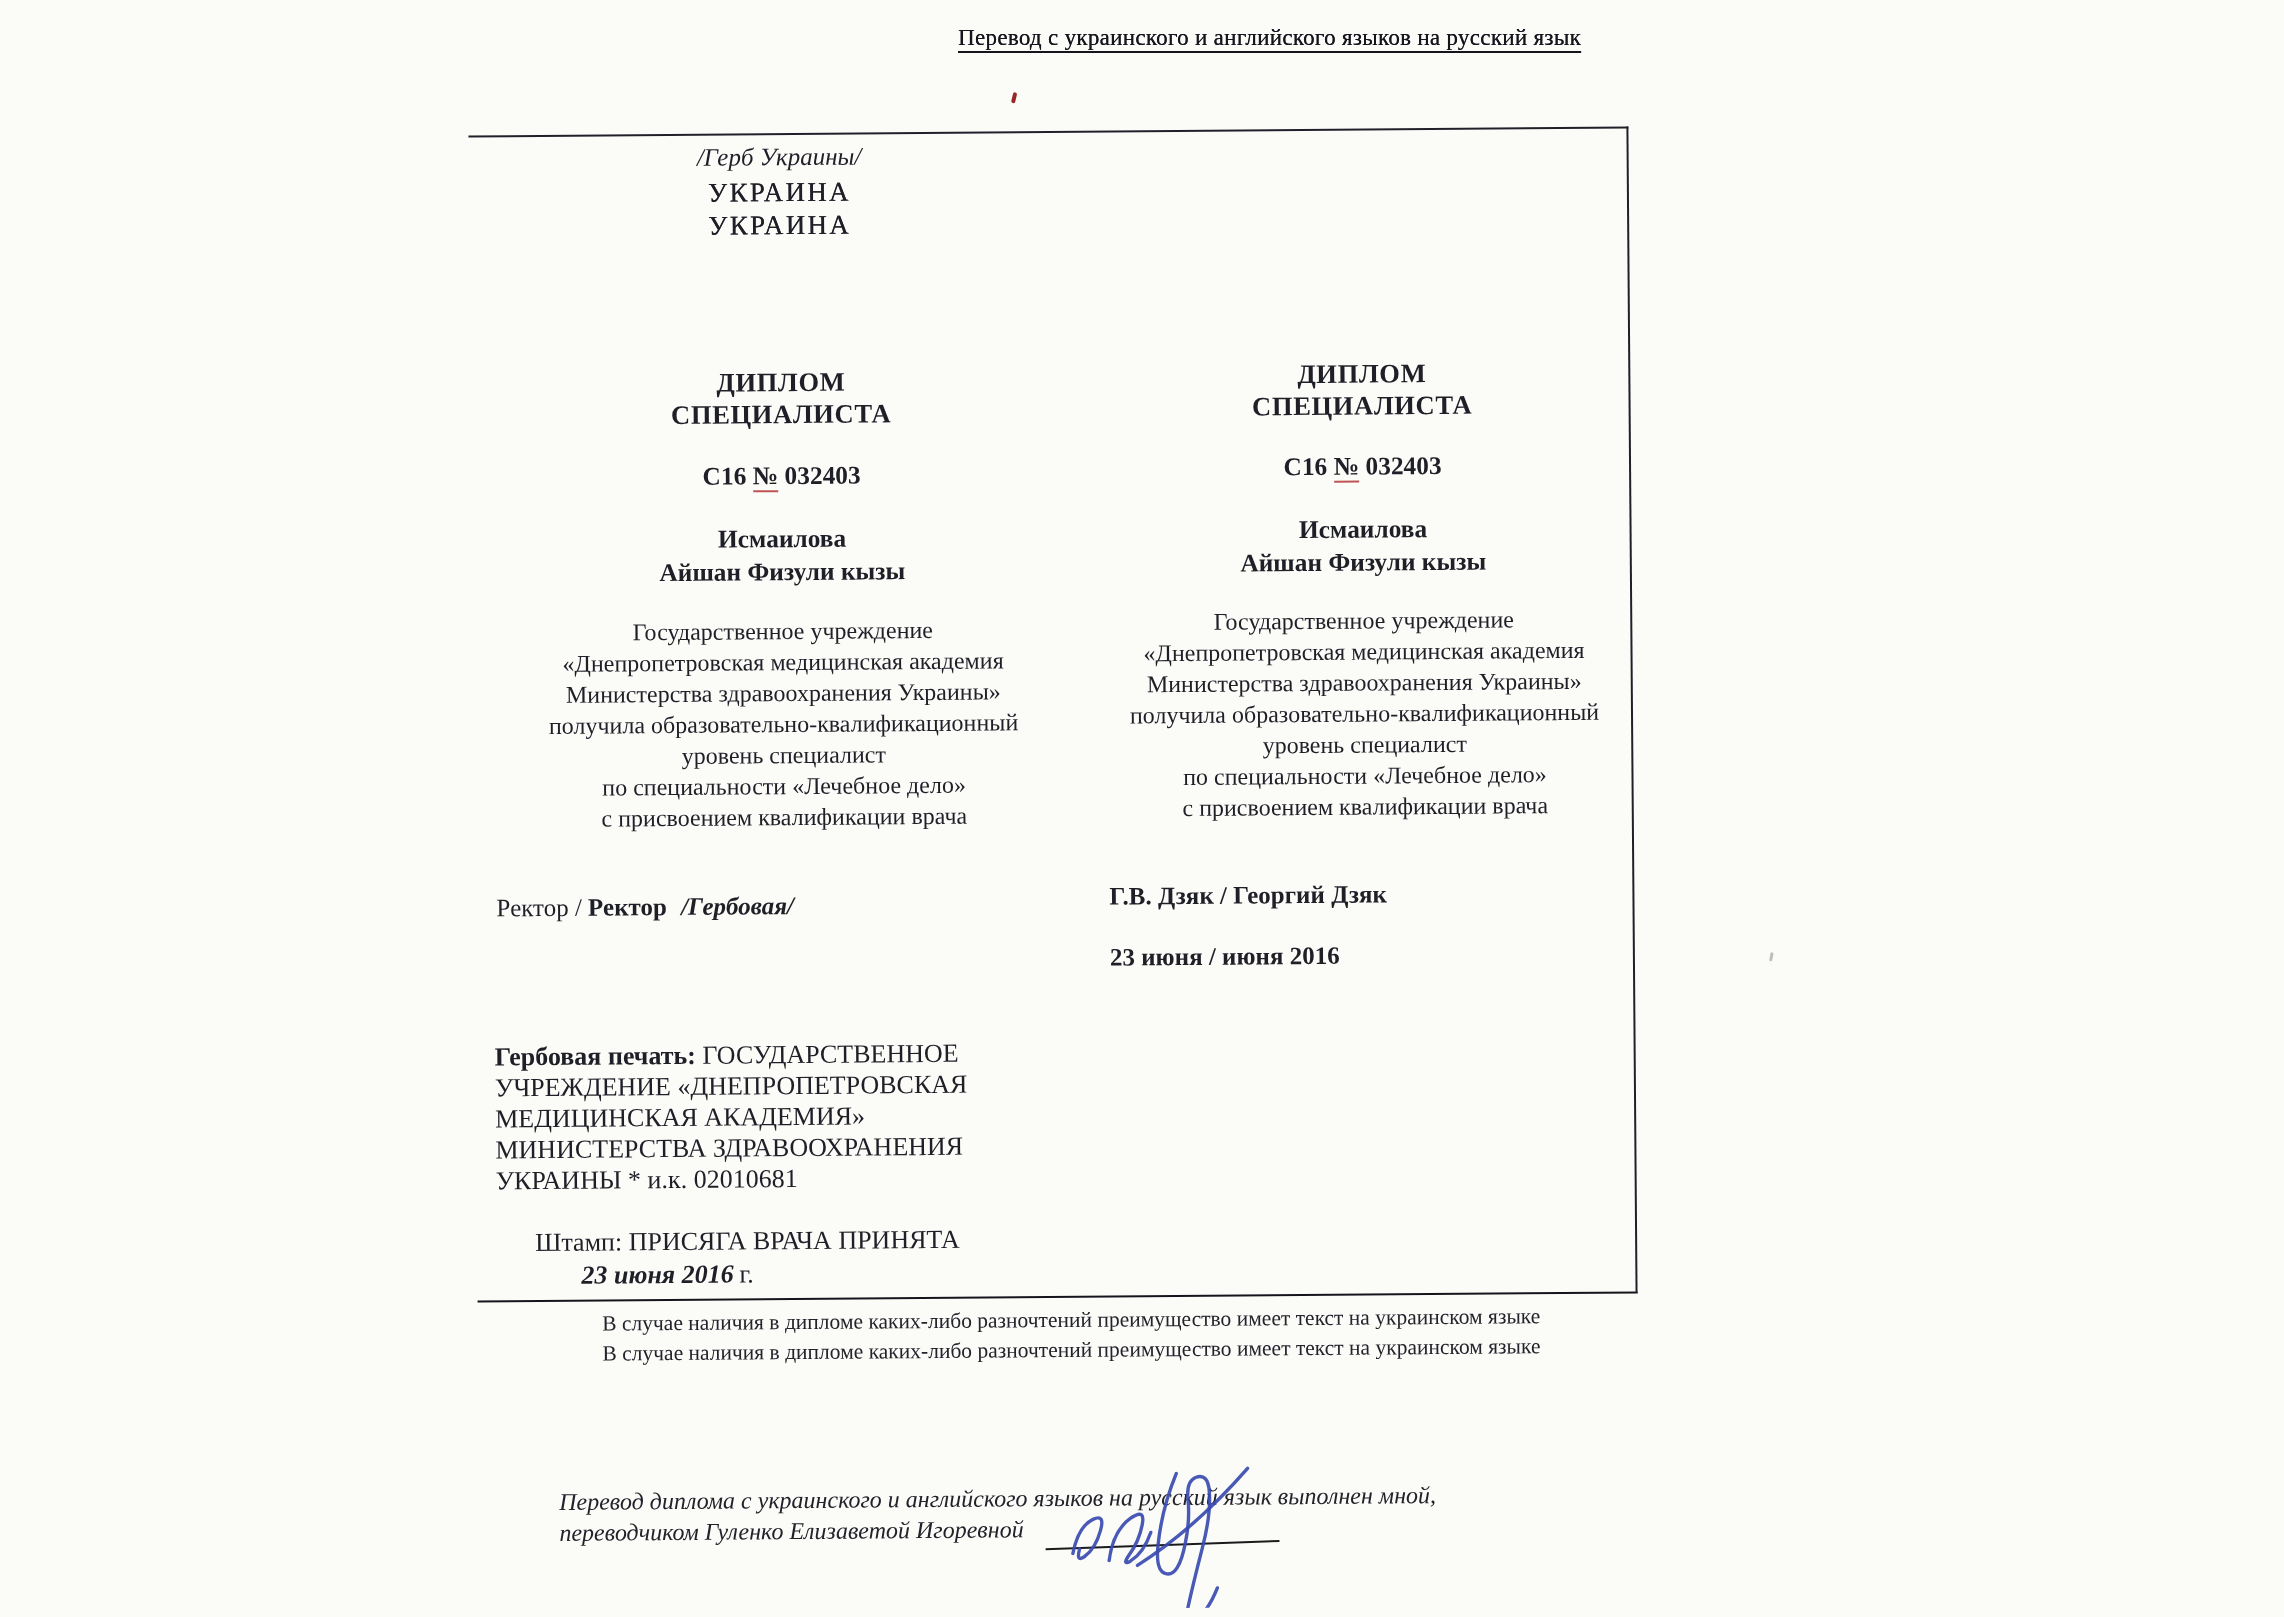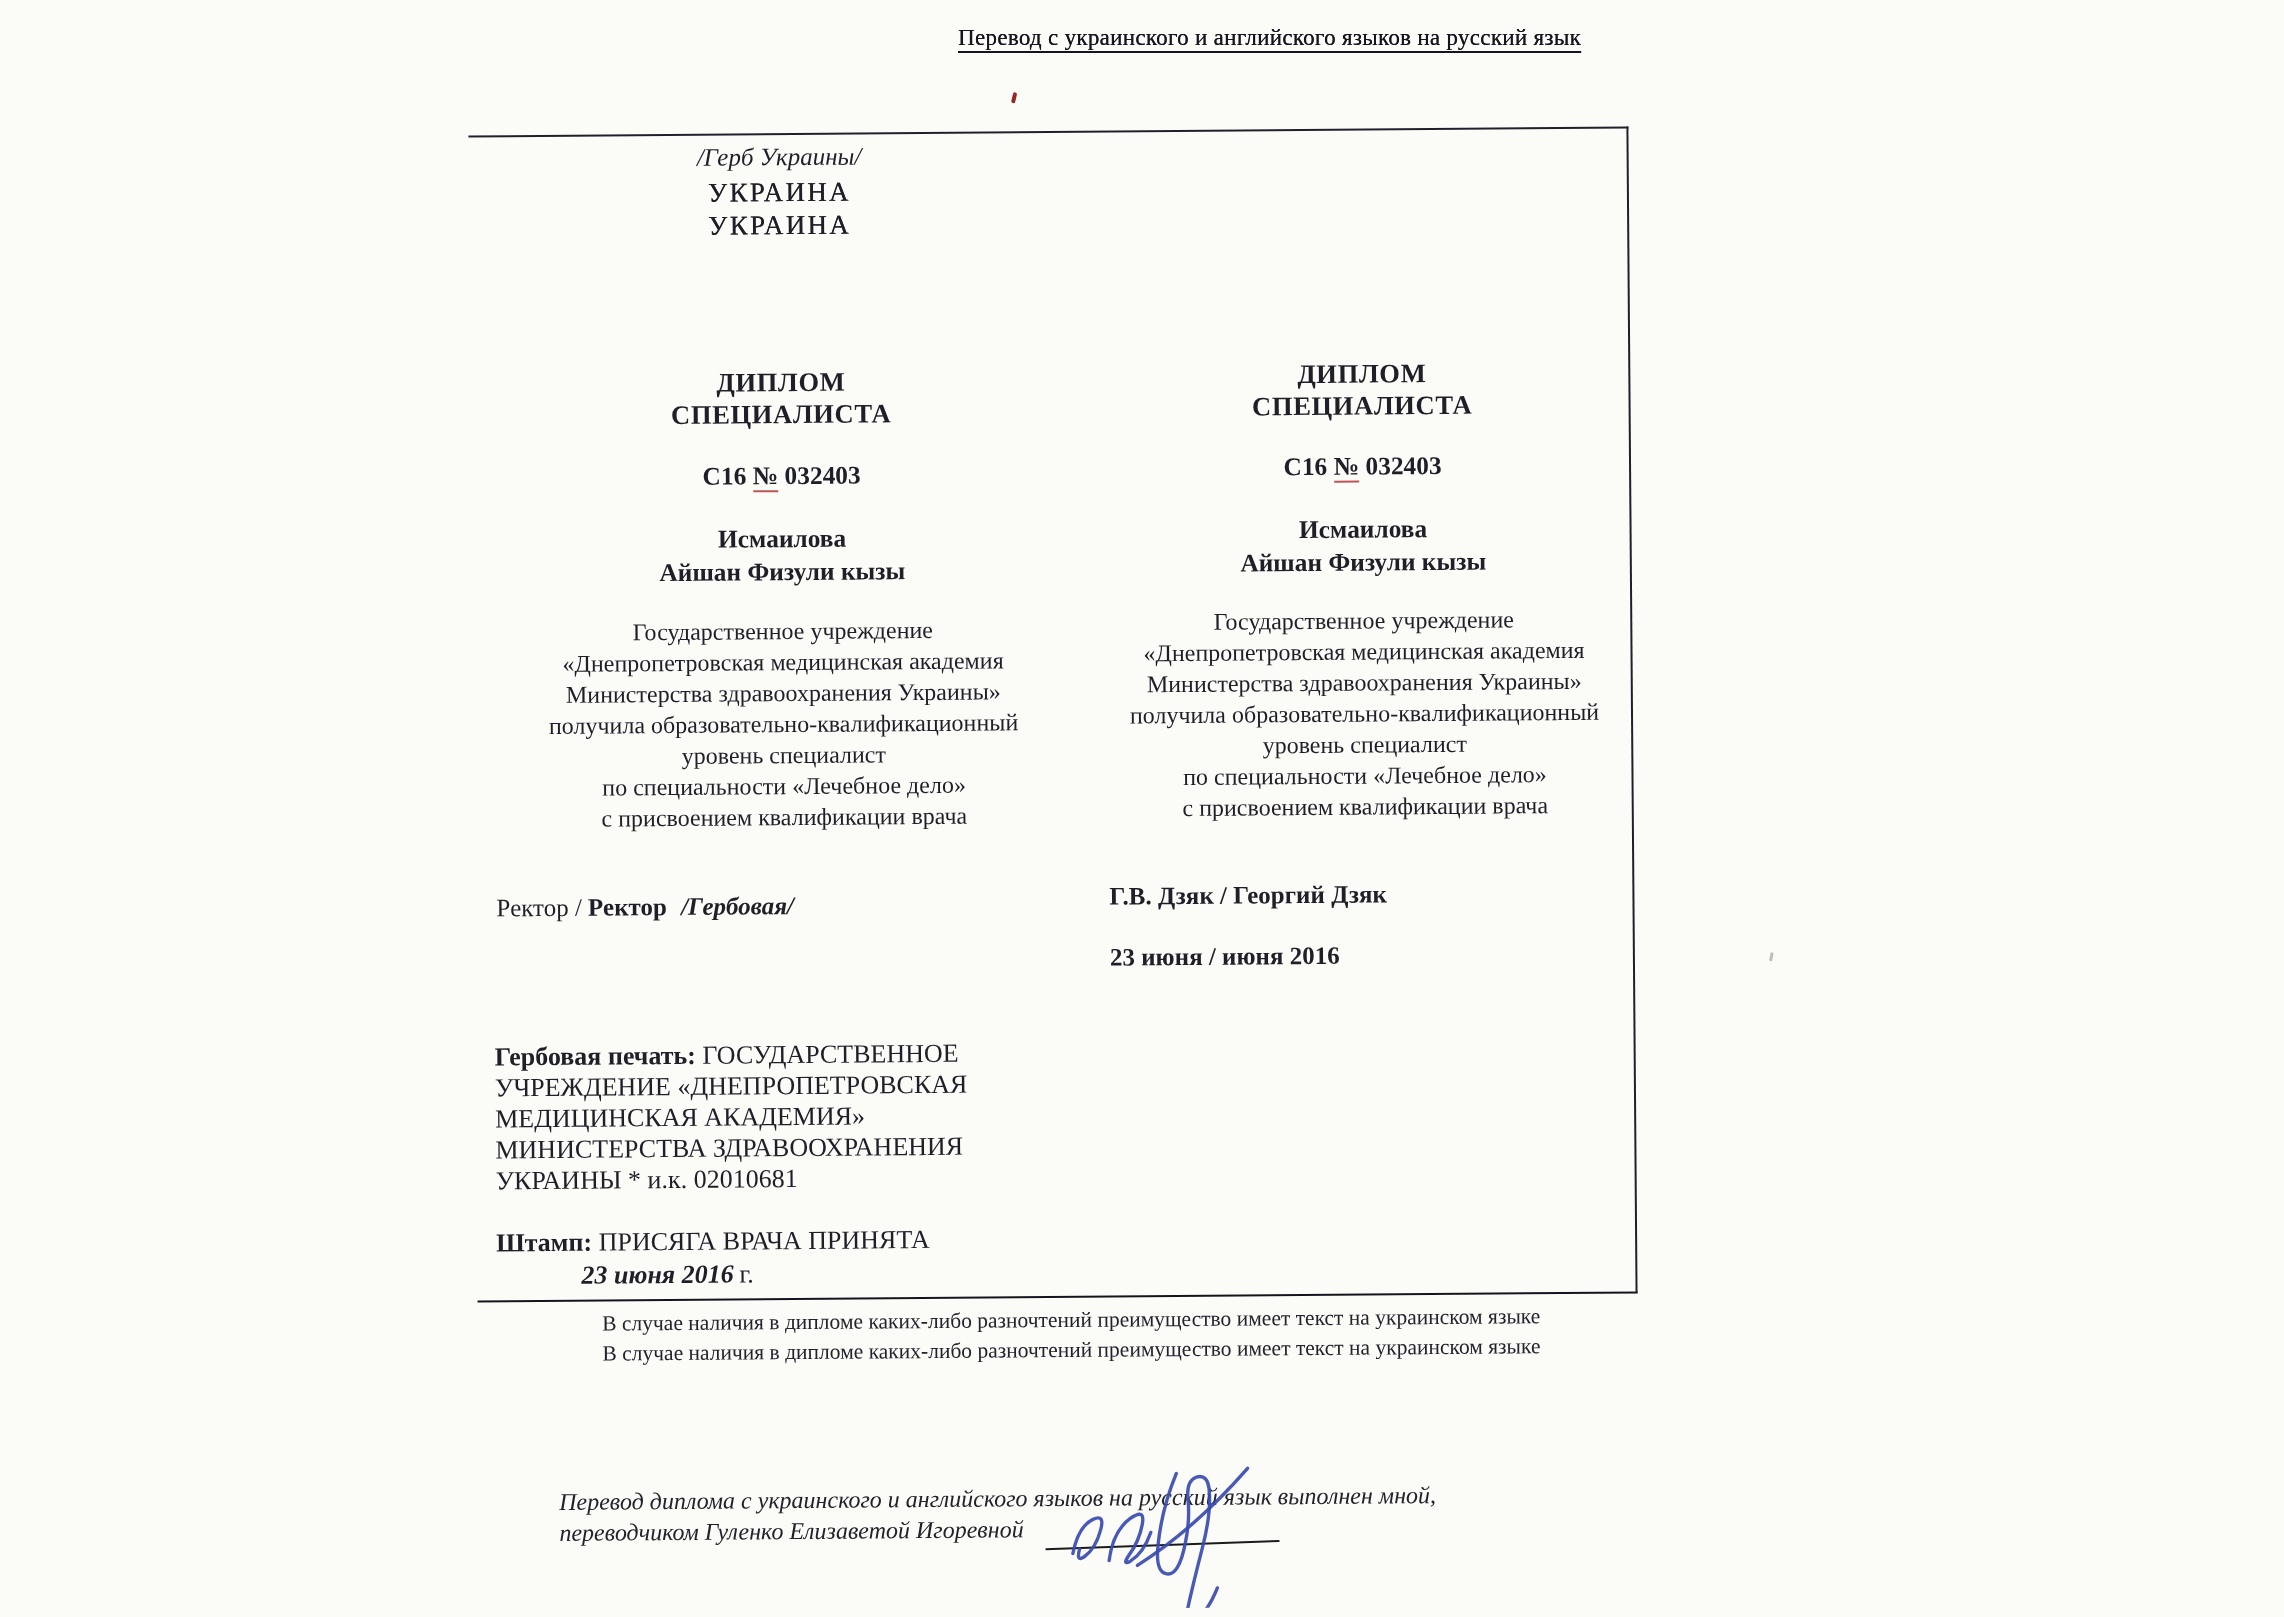--- a/index.html
+++ b/index.html
@@ -66,21 +66,21 @@
   .rector .bold{font-weight:700;}
   .rector .note{font-weight:700;font-style:italic;margin-left:8px;}
 
   .signatory{left:1108px;top:875px;font-size:25px;font-weight:700;white-space:nowrap;}
   .datesig{left:1108px;top:936px;font-size:25px;font-weight:700;white-space:nowrap;}
 
   .seal{left:492px;top:1029px;width:769px;font-size:26px;line-height:31px;}
   .seal b{font-weight:700;}
 
   .stamp1{left:492px;top:1216px;font-size:26px;white-space:nowrap;}
-  .stamp1 b{font-weight:700;}
+  .stamp1 b{font-weight:400;margin-left:39px;}
   .stamp2{left:577px;top:1249px;font-size:26px;white-space:nowrap;}
   .stamp2 .it{font-style:italic;font-weight:700;}
   .stamp2 .suffix{font-style:normal;font-weight:400;margin-left:5.7px;}
 
   .disc{left:490px;width:1153px;text-align:center;font-size:21.5px;color:#23232c;}
   .disc1{top:1300px;} .disc2{top:1330px;}
 
   .trans{font-size:24px;font-style:italic;white-space:nowrap;color:#22222b;}
   .trans1{left:553px;top:1477px;}
   .trans2{left:553px;top:1508px;}

